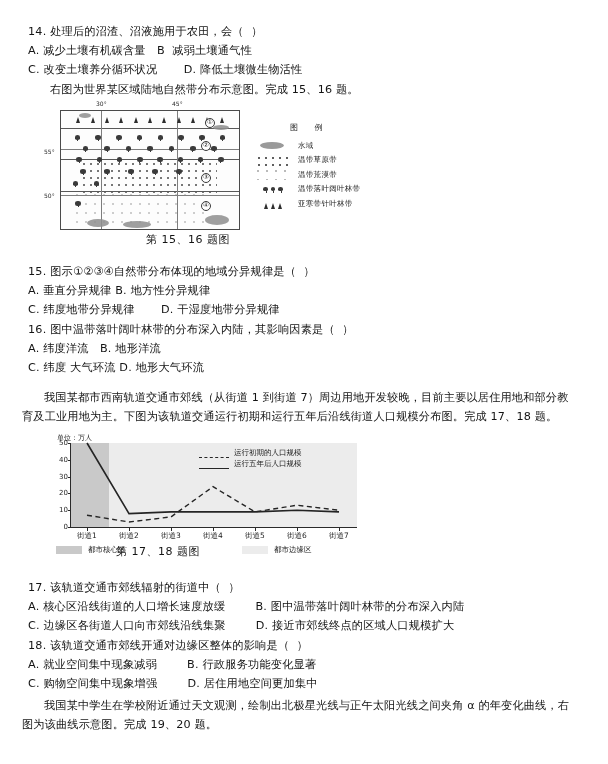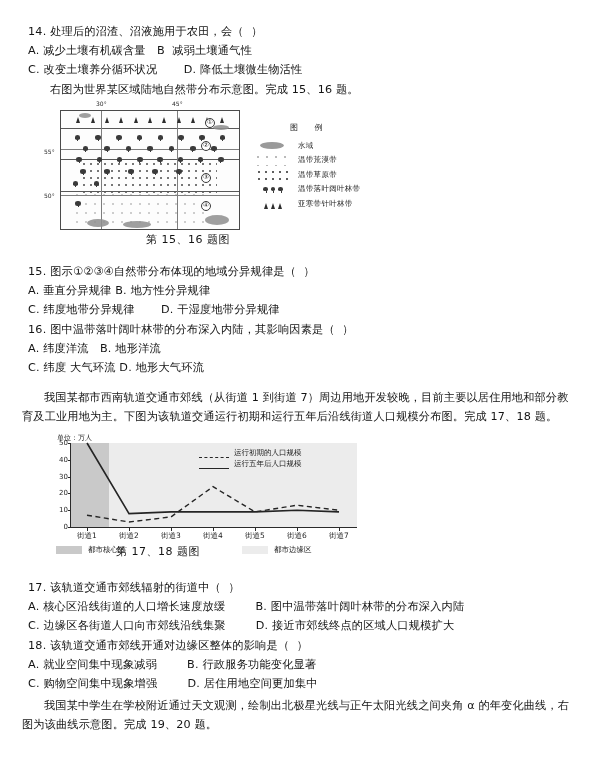--- a/index.html
+++ b/index.html
@@ -436,30 +436,30 @@
 
       <div class="ml-row">
         <div class="ml-sym">
             <div class="sym-water"></div>
           </div>
         <div class="ml-label">水域</div>
       </div>
 
       <div class="ml-row">
         <div class="ml-sym">
+            <div class="sym-steppe"></div>
+          </div>
+        <div class="ml-label">温带草原带</div>
+      </div>
+
+      <div class="ml-row">
+        <div class="ml-sym">
             <div class="sym-desert"></div>
           </div>
         <div class="ml-label">温带荒漠带</div>
-      </div>
-
-      <div class="ml-row">
-        <div class="ml-sym">
-            <div class="sym-steppe"></div>
-          </div>
-        <div class="ml-label">温带草原带</div>
       </div>
 
       <div class="ml-row">
         <div class="ml-sym">
           <div class="sym-broad">
             <span class="broadleaf"></span>
               <span class="broadleaf"></span>
               <span class="broadleaf"></span>
           </div>
         </div>

